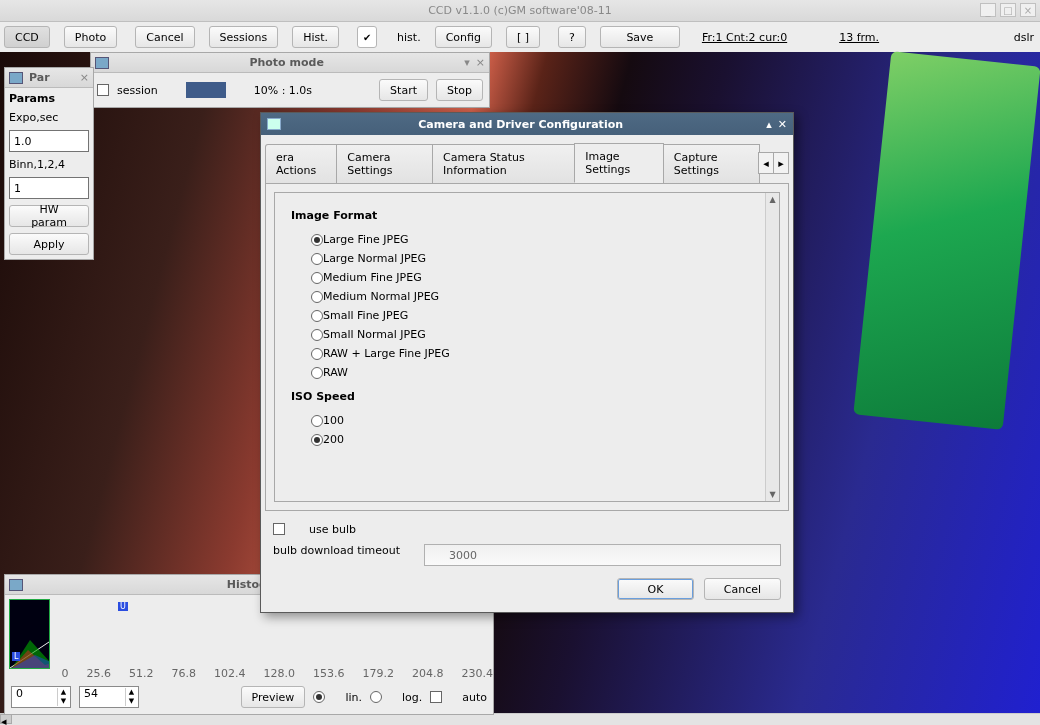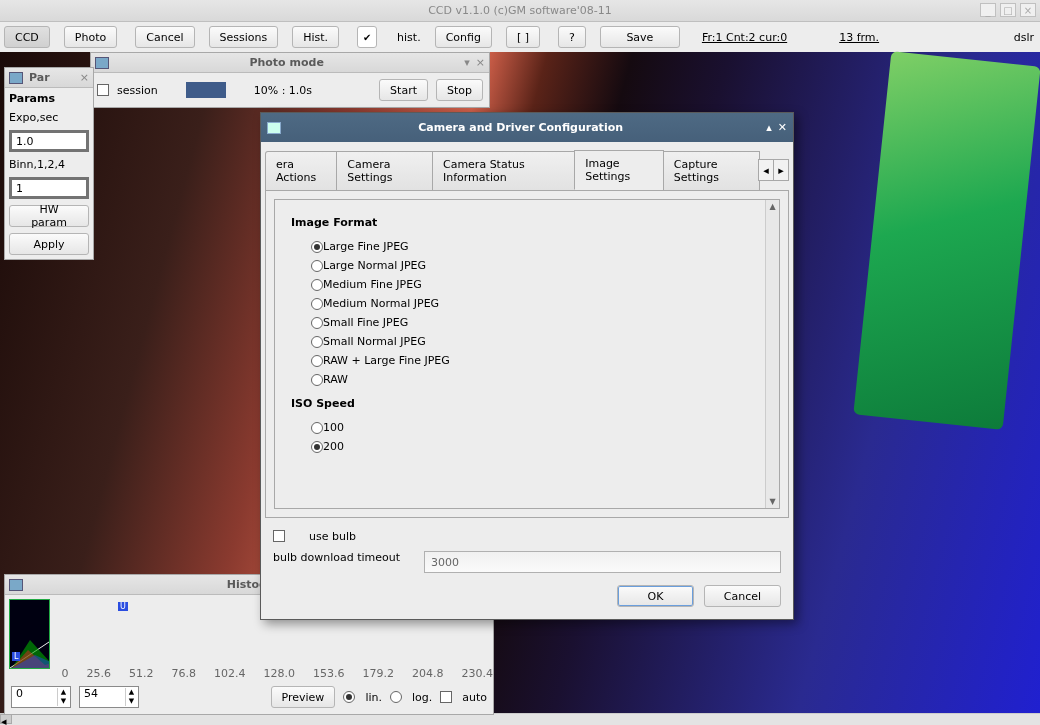--- a/index.html
+++ b/index.html
@@ -29,45 +29,45 @@
 .num8{position:absolute;right:40px;top:230px;color:#cfe9ff;font-size:68px;font-style:italic;font-family:serif;text-shadow:0 0 10px #5de;}
 
 
 .panel-params { position:absolute; top:52px; left:4px; width:90px; background:#ededed; border:1px solid #a8a8a8; z-index:30;margin-top:15px; }
 .panel-header { height:20px; background:linear-gradient(#e6e6e6,#d8d8d8); display:flex; align-items:center; padding:0 4px; gap:6px; border-bottom:1px solid #bbb; }
 .panel-header .ico { width:14px; height:12px; background:#7aa8c8; border:1px solid #557; }
 .panel-header .title { font-weight:bold; flex:1; color:#5a5a5a; }
 .panel-header .ctl { display:flex; gap:6px; color:#888; }
 .panel-body { padding:4px; display:flex; flex-direction:column; gap:6px; }
 .panel-body label { font-size:11px; }
-.field { width:100%; height:22px; border:3px solid #737373; background:#fff; padding:0 4px; }
+.field { width:100%; height:22px; border:1px solid #737373; background:#fff; padding:0 4px; }
 
 
 .panel-photo { position:absolute; top:52px; left:90px; width:400px; background:#ededed; border:1px solid #a8a8a8; z-index:25; }
 .panel-photo .row { display:flex; align-items:center; padding:6px; gap:8px; }
 .swatch { width:40px; height:16px; background:#3f5c8a; }
 .pm-status { flex:1; text-align:left; }
 
 
 .panel-histo { position:absolute; bottom:10px; left:4px; width:490px; background:#ededed; border:1px solid #a8a8a8; z-index:20; }
 .histo-canvas { width:104px; height:70px; background:#001; border:1px solid #2a4; position:relative; margin:4px; }
 .histo-canvas .diag{position:absolute;left:0;top:0;width:100%;height:100%;}
 .histo-canvas .L,.histo-canvas .U{position:absolute;background:#2a4de0;color:#fff;font-size:8px;padding:0 2px;}
 .histo-canvas .L{left:2px;top:52px;} .histo-canvas .U{left:108px;top:2px;}
 .histo-row{ display:flex; align-items:flex-start; }
 .histo-scale{ position:relative; margin-top:72px; font-size:9px; color:#666; display:flex; gap:18px; padding-left:8px; flex:1; }
 .histo-ctrls{ display:flex; align-items:center; gap:8px; padding:6px; }
 .spin { width:60px; height:22px; border:1px solid #8a8a8a; background:#fff; padding:0 4px; position:relative; }
 .spin .sbtns{position:absolute;right:1px;top:1px;display:flex;flex-direction:column;}
 .spin .sbtns span{width:12px;height:9px;font-size:7px;line-height:8px;text-align:center;border-left:1px solid #ccc;}
-.radio-lbl, .chk-lbl { display:flex; align-items:center; gap:10px; }
+.radio-lbl, .chk-lbl { display:flex; align-items:center; gap:20px; }
 
 
 .modal { position:absolute; top:112px; left:260px; width:534px; background:#ededed; border:1px solid #5a5a5a; box-shadow:4px 4px 10px rgba(0,0,0,0.4); z-index:100; }
-.modal-titlebar { height:29px; background:linear-gradient(#4e6a84,#46607a); color:#fff; display:flex; align-items:center; padding:0 6px; gap:6px; }
+.modal-titlebar { height:22px; background:linear-gradient(#4e6a84,#46607a); color:#fff; display:flex; align-items:center; padding:0 6px; gap:6px; }
 .modal-titlebar .ico{ width:14px;height:12px;background:#cfe;border:1px solid #8ac; }
 .modal-titlebar .title{ flex:1; text-align:center; font-weight:bold; }
 .modal-titlebar .wctl span{ margin-left:6px; cursor:pointer; }
 
 .tabbar { display:flex; align-items:center; background:#ededed; margin:8px 4px 0 4px; }
 .tab { padding:6px 10px; border:1px solid #a8a8a8; border-bottom:none; background:linear-gradient(#f0f0f0,#e2e2e2); cursor:pointer; margin-right:-1px; }
 .tab.active { background:#ededed; border-bottom:1px solid #ededed; }
 .tab.first{border-top-left-radius:3px;}
 .tabnav{ margin-left:auto; display:flex; }
 .tabnav .nv{ width:16px;height:22px;border:1px solid #a8a8a8;display:flex;align-items:center;justify-content:center;background:#f2f2f2; margin-left:-1px; }
@@ -76,21 +76,21 @@
 .tp-inner{ border:1px solid #a8a8a8; flex:1; padding:8px 16px; height:310px; position:relative; }
 .group-title{ font-weight:bold; margin:8px 0; }
 .radio-row{ display:flex; align-items:center; padding:3px 0 3px 20px; }
 .radio{ width:12px;height:12px;border:1px solid #666;border-radius:50%;display:flex;align-items:center;justify-content:center;background:#fff;}
 .radio.checked::after{content:"";width:6px;height:6px;background:#333;border-radius:50%;}
 .vscroll{ position:absolute; right:0; top:0; bottom:0; width:14px; background:#e8e8e8; border-left:1px solid #ccc; display:flex;flex-direction:column;justify-content:space-between;align-items:center;}
 .vscroll span{font-size:8px;color:#666;padding:2px;}
 
 .modal-footer-row { display:flex; align-items:flex-start; padding:4px 12px; gap:24px; }
 .checkbox{ width:12px;height:12px;border:1px solid #666;background:#fff; }
-.txt-wide{ flex:1; height:22px; border:1px solid #b0b0b0; background:linear-gradient(#f0f0f0,#fafafa); padding:0 6px; color:#666; }
+.txt-wide{ flex:1; height:22px; border:1px solid #b0b0b0; background:linear-gradient(#f0f0f0,#fafafa); padding:0 24px; color:#666; }
 .modal-buttons{ display:flex; justify-content:flex-end; gap:10px; padding:8px 12px 12px; }
 .modal-buttons .btn{ width:77px; justify-content:center; }
 
 
 .bottom-scroll{ position:absolute; left:0; right:0; bottom:0; height:12px; background:#e3e3e3; border-top:1px solid #ccc; display:flex;}
 .bottom-scroll .thumb{ width:12px;height:10px;background:#ccc;border:1px solid #aaa;margin:0;}
 
 .check-mark::before{content:"✔";font-size:10px;color:#000;}
 </style>
 </head>

